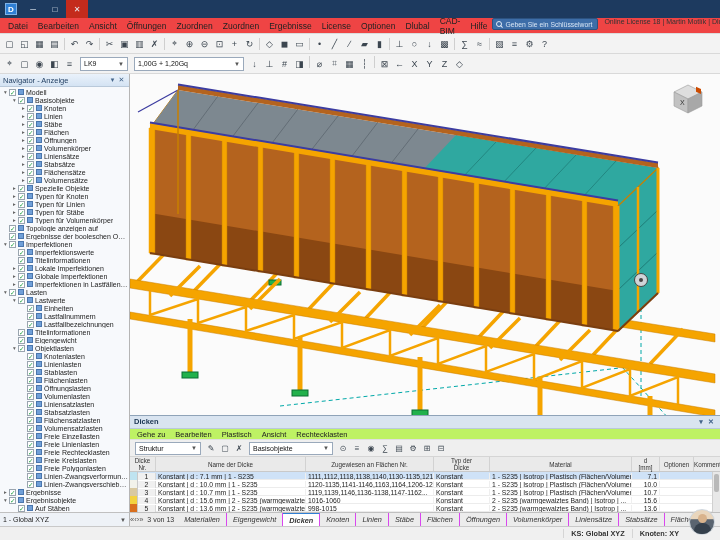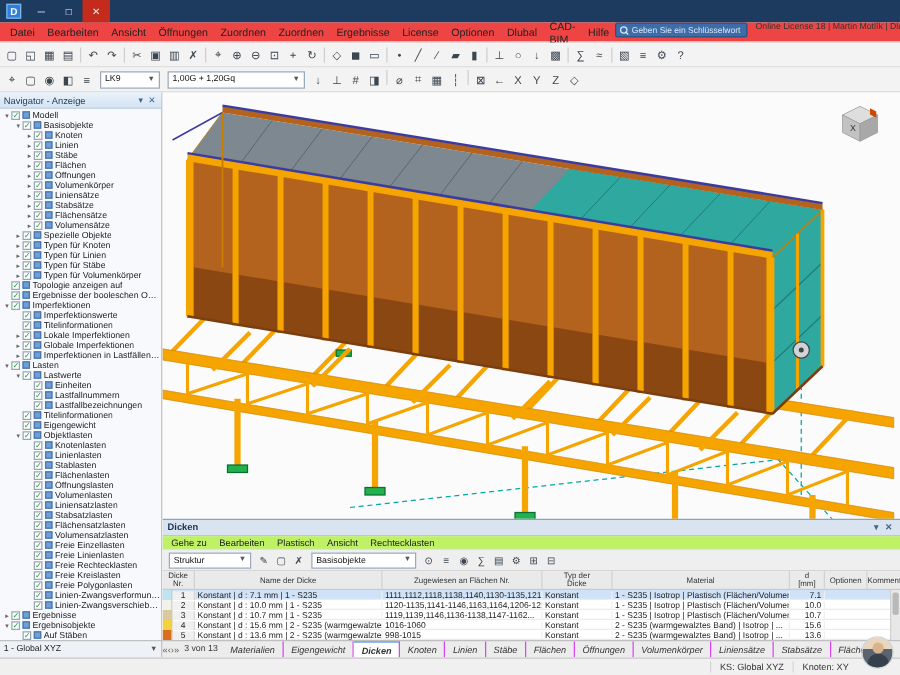--- a/index.html
+++ b/index.html
@@ -82,21 +82,21 @@
   .bottomrow{position:absolute;left:0;right:0;top:512px;height:14px;display:flex;}
   .nav-footer{width:130px;background:#eef2f7;border-top:1px solid #c0c0c0;border-right:1px solid #b5b5b5;display:flex;align-items:center;padding:0 3px;font-size:7px;color:#222;}
   .nav-footer .car{margin-left:auto;font-size:6px;color:#555;}
   .tabbar{flex:1;background:#ececec;border-top:1px solid #c0c0c0;display:flex;align-items:center;overflow:hidden;}
   .tnav{width:11px;text-align:center;font-size:7.5px;color:#555;}
   .pager{font-size:7px;color:#333;margin:0 4px;white-space:nowrap;}
   .btab{padding:0 6px;height:100%;display:flex;align-items:center;font-size:7.3px;color:#333;border-right:1px solid #d946ef;white-space:nowrap;font-style:italic;}
   .btab.act{background:#fff;font-weight:bold;border-top:1px solid #2f7fd4;}
   .statusbar{position:absolute;left:0;right:0;top:526px;height:14px;background:#f0f0f0;border-top:1px solid #c9c9c9;display:flex;align-items:center;font-size:7.3px;color:#333;}
   .sb-left{width:130px;padding:0 4px;border-right:1px solid #d5d5d5;}
-  .sb-right{margin-left:auto;display:flex;align-items:center;}
+  .sb-right{margin-left:auto;display:flex;align-items:center;font-weight:bold;}
   .sb-item{padding:0 7px;border-left:1px solid #d5d5d5;white-space:nowrap;}
 
   .avatar{position:absolute;right:5px;bottom:5px;width:26px;height:26px;border-radius:50%;border:1px solid #cfd6dd;background:linear-gradient(#e9d6bd 38%,#5a6470 40%);overflow:hidden;z-index:10;}
   .avatar .head{position:absolute;top:4px;left:8px;width:9px;height:9px;border-radius:50%;background:#d9b38c;}
   .avatar .body{position:absolute;top:13px;left:4px;width:17px;height:12px;border-radius:8px 8px 0 0;background:#35404c;}
 </style>
 </head>
 <body>
 
 <div class="app">

